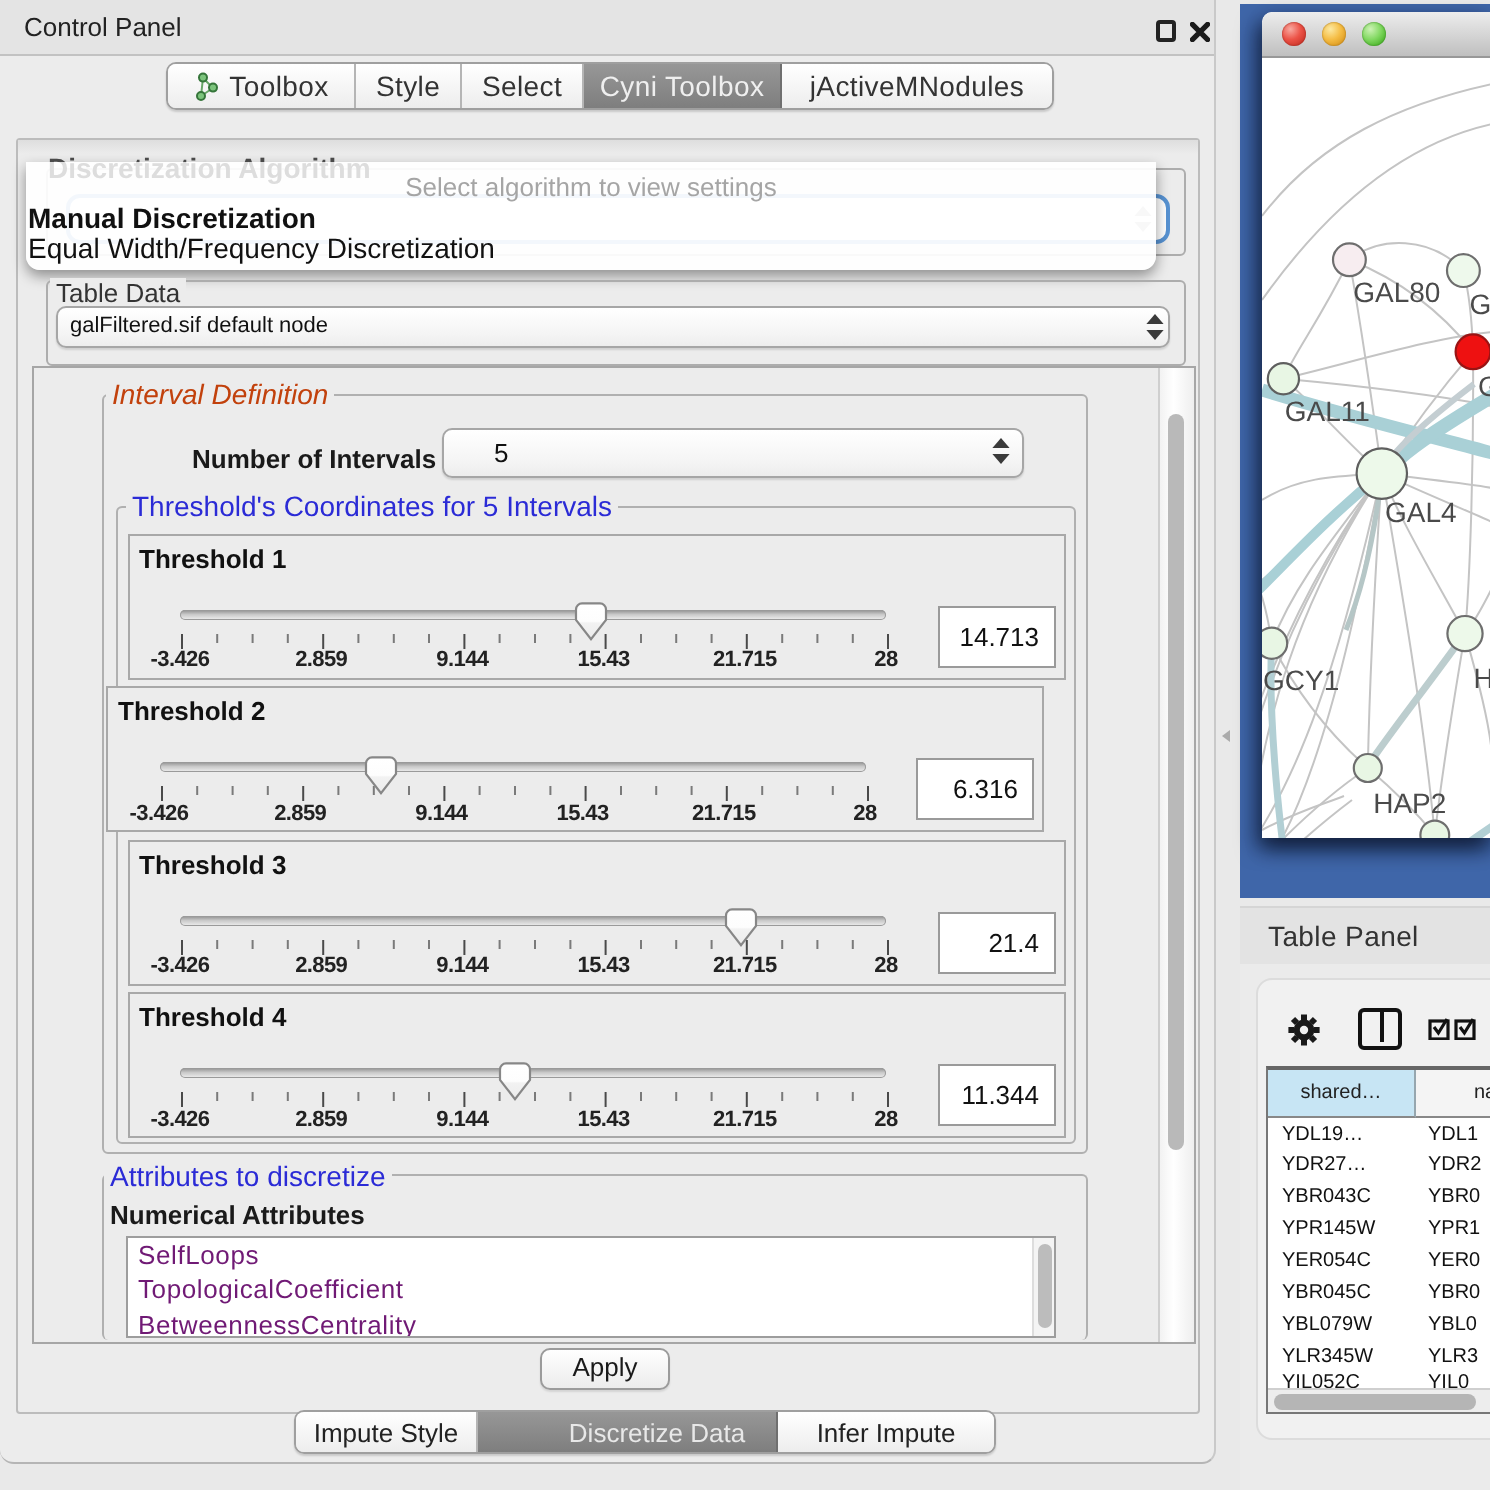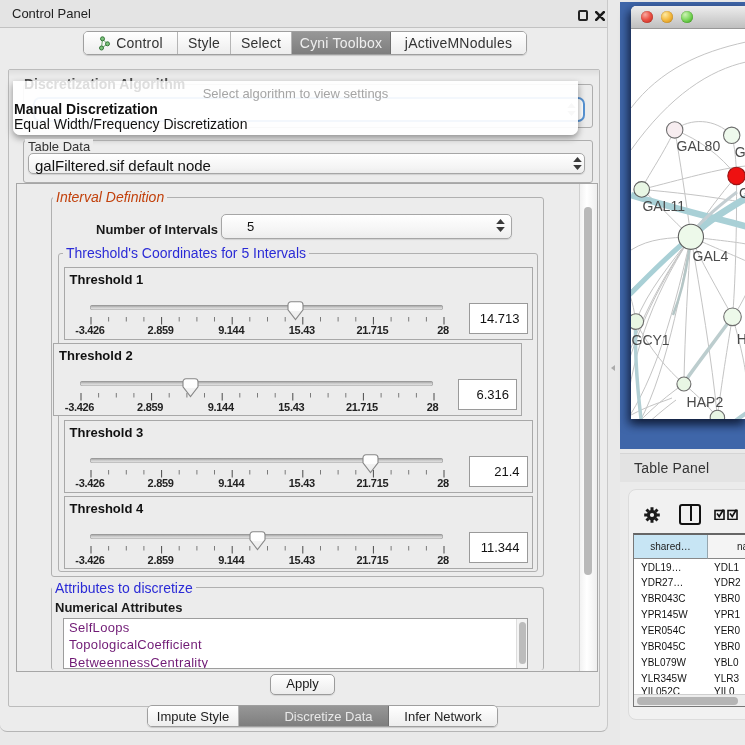--- a/index.html
+++ b/index.html
@@ -26,21 +26,21 @@
   </div>
 
   <div class="abs" id="toptabs" style="left:83px;top:31px;height:22px;display:flex;border:1px solid #9f9f9f;border-radius:5px;overflow:hidden;box-shadow:0 1px 1px rgba(0,0,0,0.15);font-size:14px;letter-spacing:0.2px;color:#333;">
     <div style="display:flex;align-items:center;justify-content:center;width:93px;background:linear-gradient(#ffffff,#ededed);border-right:1px solid #b5b5b5;">
       <svg width="13" height="15" viewBox="0 0 13 15" style="margin-right:5px;">
         <path d="M4.5 3 L3.5 12 M4.5 3 L9.5 8 M3.5 12 L9.5 8" stroke="#67a567" stroke-width="1" fill="none"></path>
         <circle cx="4.5" cy="2.8" r="2" fill="#7cc47c" stroke="#35753a" stroke-width="1"></circle>
         <circle cx="3.5" cy="12" r="2" fill="#7cc47c" stroke="#35753a" stroke-width="1"></circle>
         <circle cx="9.5" cy="7.8" r="2" fill="#7cc47c" stroke="#35753a" stroke-width="1"></circle>
       </svg>
-      <span>Control</span>
+      <span>Toolbox</span>
       </div>
     <div style="display:flex;align-items:center;justify-content:center;width:52px;background:linear-gradient(#ffffff,#ededed);border-right:1px solid #b5b5b5;">Style</div>
     <div style="display:flex;align-items:center;justify-content:center;width:60px;background:linear-gradient(#ffffff,#ededed);border-right:1px solid #b5b5b5;">Select</div>
     <div style="display:flex;align-items:center;justify-content:center;width:98px;background:linear-gradient(#979797,#7e7e7e);color:#efefef;border-right:1px solid #6f6f6f;">Cyni Toolbox</div>
     <div style="display:flex;align-items:center;justify-content:center;width:135px;background:linear-gradient(#ffffff,#ededed);">jActiveMNodules</div>
   </div>
 
   <div class="abs" style="left:8px;top:69px;width:590px;height:636px;border:1px solid #bcbcbc;background:#ececec;border-radius:2px;">
     <div class="abs" style="left:0;top:0;width:100%;height:7px;background:linear-gradient(#dedede,#ececec);"></div>
   </div>
@@ -59,21 +59,21 @@
       <div style="margin-top:0;font-size:14px;font-weight:bold;color:#4a4a4a;white-space:nowrap;">Discretization Algorithm</div>
     </div>
   <div class="abs" style="left:13px;top:86px;width:565px;text-align:center;font-size:13px;color:#a5a5a5;">Select algorithm to view settings</div>
   <div class="abs" style="left:14px;top:116px;font-size:14px;color:#111;white-space:nowrap;">Equal Width/Frequency Discretization</div>
   <div class="abs" style="left:14px;top:101px;font-size:14px;font-weight:bold;color:#111;white-space:nowrap;">Manual Discretization</div>
 
   <div class="grp" style="left:23px;top:140px;width:568px;height:41px;">
     <div class="gtitle" style="left:1px;top:-2px;font-size:13px;color:#333;">Table Data</div>
   </div>
   <div class="combo" style="left:28px;top:153px;width:555px;height:19px;">
-    <div class="abs" style="left:6px;top:3px;font-size:15px;color:#111;">galFiltered.sif default node</div>
+    <div class="abs" style="left:6px;top:3px;font-size:11px;color:#111;">galFiltered.sif default node</div>
     <svg class="abs" style="left:543px;top:2px;" width="11" height="15" viewBox="0 0 11 15">
       <path d="M5.5 1 L9.8 6 H1.2 Z" fill="#3a3a3a"></path>
         <path d="M5.5 14 L9.8 9 H1.2 Z" fill="#3a3a3a"></path>
     </svg>
   </div>
 
   <div class="abs" style="left:16px;top:183px;width:580px;height:487px;border:1px solid #a6a6a6;background:#ececec;">
 
     <div class="abs" style="right:0;top:0;width:17px;height:100%;background:linear-gradient(90deg,#f2f2f2,#ffffff 40%,#eeeeee);border-left:1px solid #cfcfcf;"></div>
     <div class="abs" style="right:5px;top:23px;width:8px;height:368px;background:#b9b9b9;border-radius:4px;"></div>
@@ -292,21 +292,21 @@
     <div style="position:absolute;left:5px;top:0px;font-size:13px;letter-spacing:0.3px;color:#701a75;line-height:17.3px;">SelfLoops<br>TopologicalCoefficient<br>BetweennessCentrality</div>
     <div class="abs" style="right:0;top:0;width:10px;height:100%;background:#f4f4f4;border-left:1px solid #ddd;"></div>
     <div class="abs" style="right:1.5px;top:3px;width:7px;height:42px;background:#bcbcbc;border-radius:4px;"></div>
   </div>
 
   <div class="abs" style="left:270px;top:674px;width:63px;height:19px;border:1px solid #9b9b9b;border-radius:5px;background:linear-gradient(#ffffff,#ececec);text-align:center;font-size:13px;color:#1a1a1a;line-height:18px;box-shadow:0 1px 1px rgba(0,0,0,0.1);">Apply</div>
 
   <div class="abs" style="left:147px;top:705px;height:20px;display:flex;border:1px solid #9f9f9f;border-radius:5px;overflow:hidden;box-shadow:0 1px 1px rgba(0,0,0,0.15);font-size:13px;">
     <div style="display:flex;align-items:center;justify-content:center;width:90px;background:linear-gradient(#ffffff,#ededed);border-right:1px solid #b5b5b5;color:#222;">Impute Style</div>
     <div style="display:flex;align-items:center;justify-content:center;width:119px;background:linear-gradient(#979797,#7e7e7e);color:#e8e8e8;border-right:1px solid #6f6f6f;padding-left:30px;">Discretize Data</div>
-    <div style="display:flex;align-items:center;justify-content:center;width:108px;background:linear-gradient(#ffffff,#ededed);color:#222;">Infer Network</div>
+    <div style="display:flex;align-items:center;justify-content:center;width:108px;background:linear-gradient(#ffffff,#ededed);color:#222;">Infer Impute</div>
   </div>
 </div>
 
 <div class="abs" style="left:608px;top:0;width:137px;height:745px;background:#e9e9e9;"></div>
 
 <div class="abs" style="left:611px;top:365px;width:0;height:0;border-top:3.5px solid transparent;border-bottom:3.5px solid transparent;border-right:4px solid #ababab;"></div>
 
 <div class="abs" style="left:620px;top:2px;width:125px;height:447px;background:#3f66a9;"></div>
 
 <div class="abs" id="netwin" style="left:631px;top:6px;width:114px;height:413px;background:#fff;border-radius:5px 0 0 0;box-shadow:-3px 5px 10px rgba(5,12,30,0.6), 2px 5px 10px rgba(5,12,30,0.45);overflow:hidden;">

